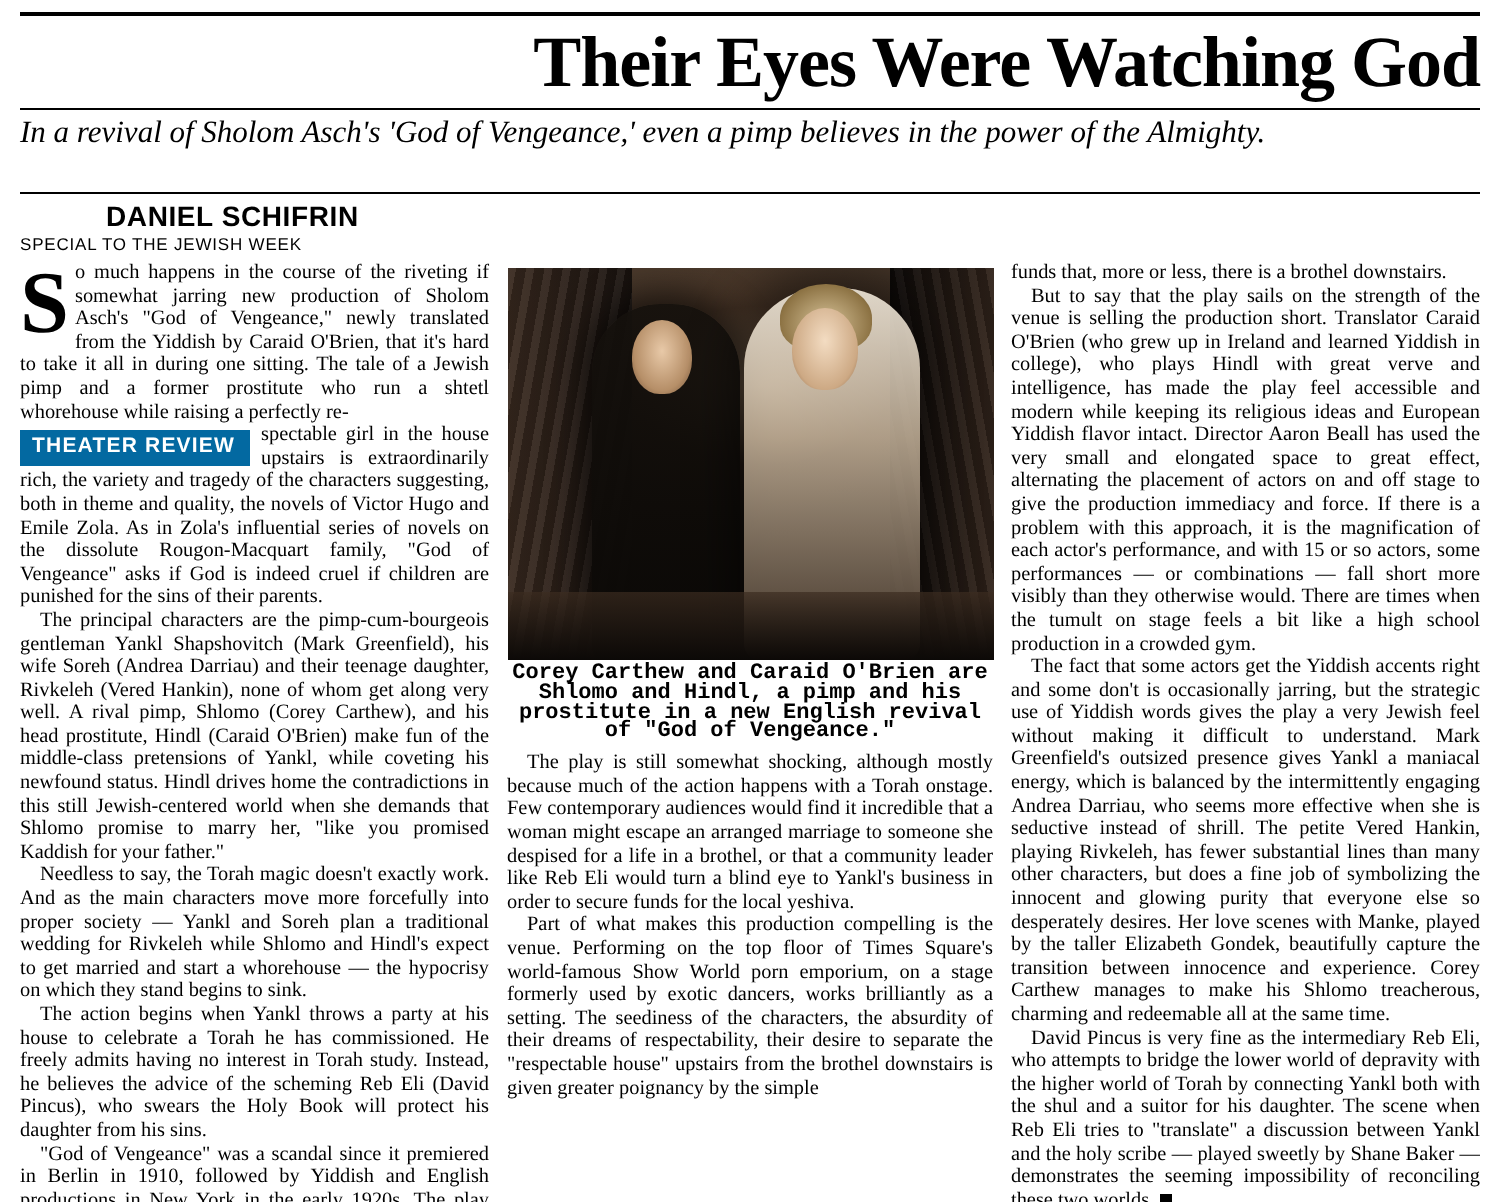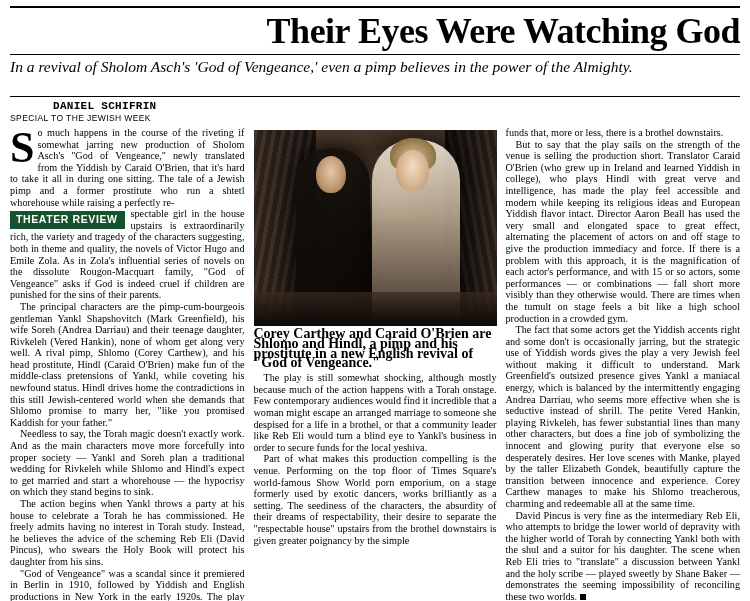--- a/index.html
+++ b/index.html
@@ -40,23 +40,23 @@
     margin: 4px 0 3px 0;
   }
   .deck {
     font-style: italic;
     font-size: 15.5px;
     line-height: 18px;
     font-family: "Liberation Serif", serif;
     margin: 0 0 20px 0;
   }
   .byline {
-    font-family: Liberation Mono, monospace;
-    font-weight: bold;
-    font-size: 11px;
+    font-family: Liberation Sans, sans-serif;
+    font-weight: bold;
+    font-size: 14px;
     letter-spacing: 0.3px;
     margin: 2px 0 1px 0;
     padding-left: 43px;
   }
   .credit {
     font-family: "Liberation Sans", sans-serif;
     font-size: 8.5px;
     letter-spacing: 0.4px;
     margin: 0 0 4px 0;
   }
@@ -86,21 +86,21 @@
     font-family: "Liberation Serif", serif;
     font-size: 44px;
     line-height: 36px;
     font-weight: bold;
     padding: 2px 3px 0 0;
     margin-top: 1px;
   }
   
   .review-tag {
     display: inline-block;
-    background: #14532d;
+    background: #0369a1;
     color: #fff;
     font-family: "Liberation Sans", sans-serif;
     font-weight: bold;
     font-size: 10.5px;
     letter-spacing: 0.6px;
     padding: 3px 7px 3px 6px;
     margin: 3px 6px 2px 0;
     float: left;
   }
   
@@ -174,26 +174,26 @@
     background: radial-gradient(ellipse at 50% 60%, #d8c49a 0%, #8d7344 70%, #4a3a20 100%);
     border-radius: 50% 50% 40% 40%;
   }
   .photo .floor {
     position: absolute;
     left: 0; right: 0; bottom: 0;
     height: 34px;
     background: linear-gradient(180deg, rgba(60,44,32,0.7) 0%, rgba(12,9,7,1) 100%);
   }
   .caption {
-    font-family: Liberation Serif, serif;
-    font-weight: bold;
-    font-size: 14px;
+    font-family: Liberation Mono, monospace;
+    font-weight: bold;
+    font-size: 11px;
     line-height: 9.8px;
     margin: 3px 0 4px 0;
-    text-align: left;
+    text-align: center;
   }
   
   .tail {
     font-style: italic;
     font-size: 9.9px;
     line-height: 11.4px;
     text-align: justify;
   }
   .tail p { margin: 0; text-indent: 10px; }
   .tail p.noindent { text-indent: 0; }

